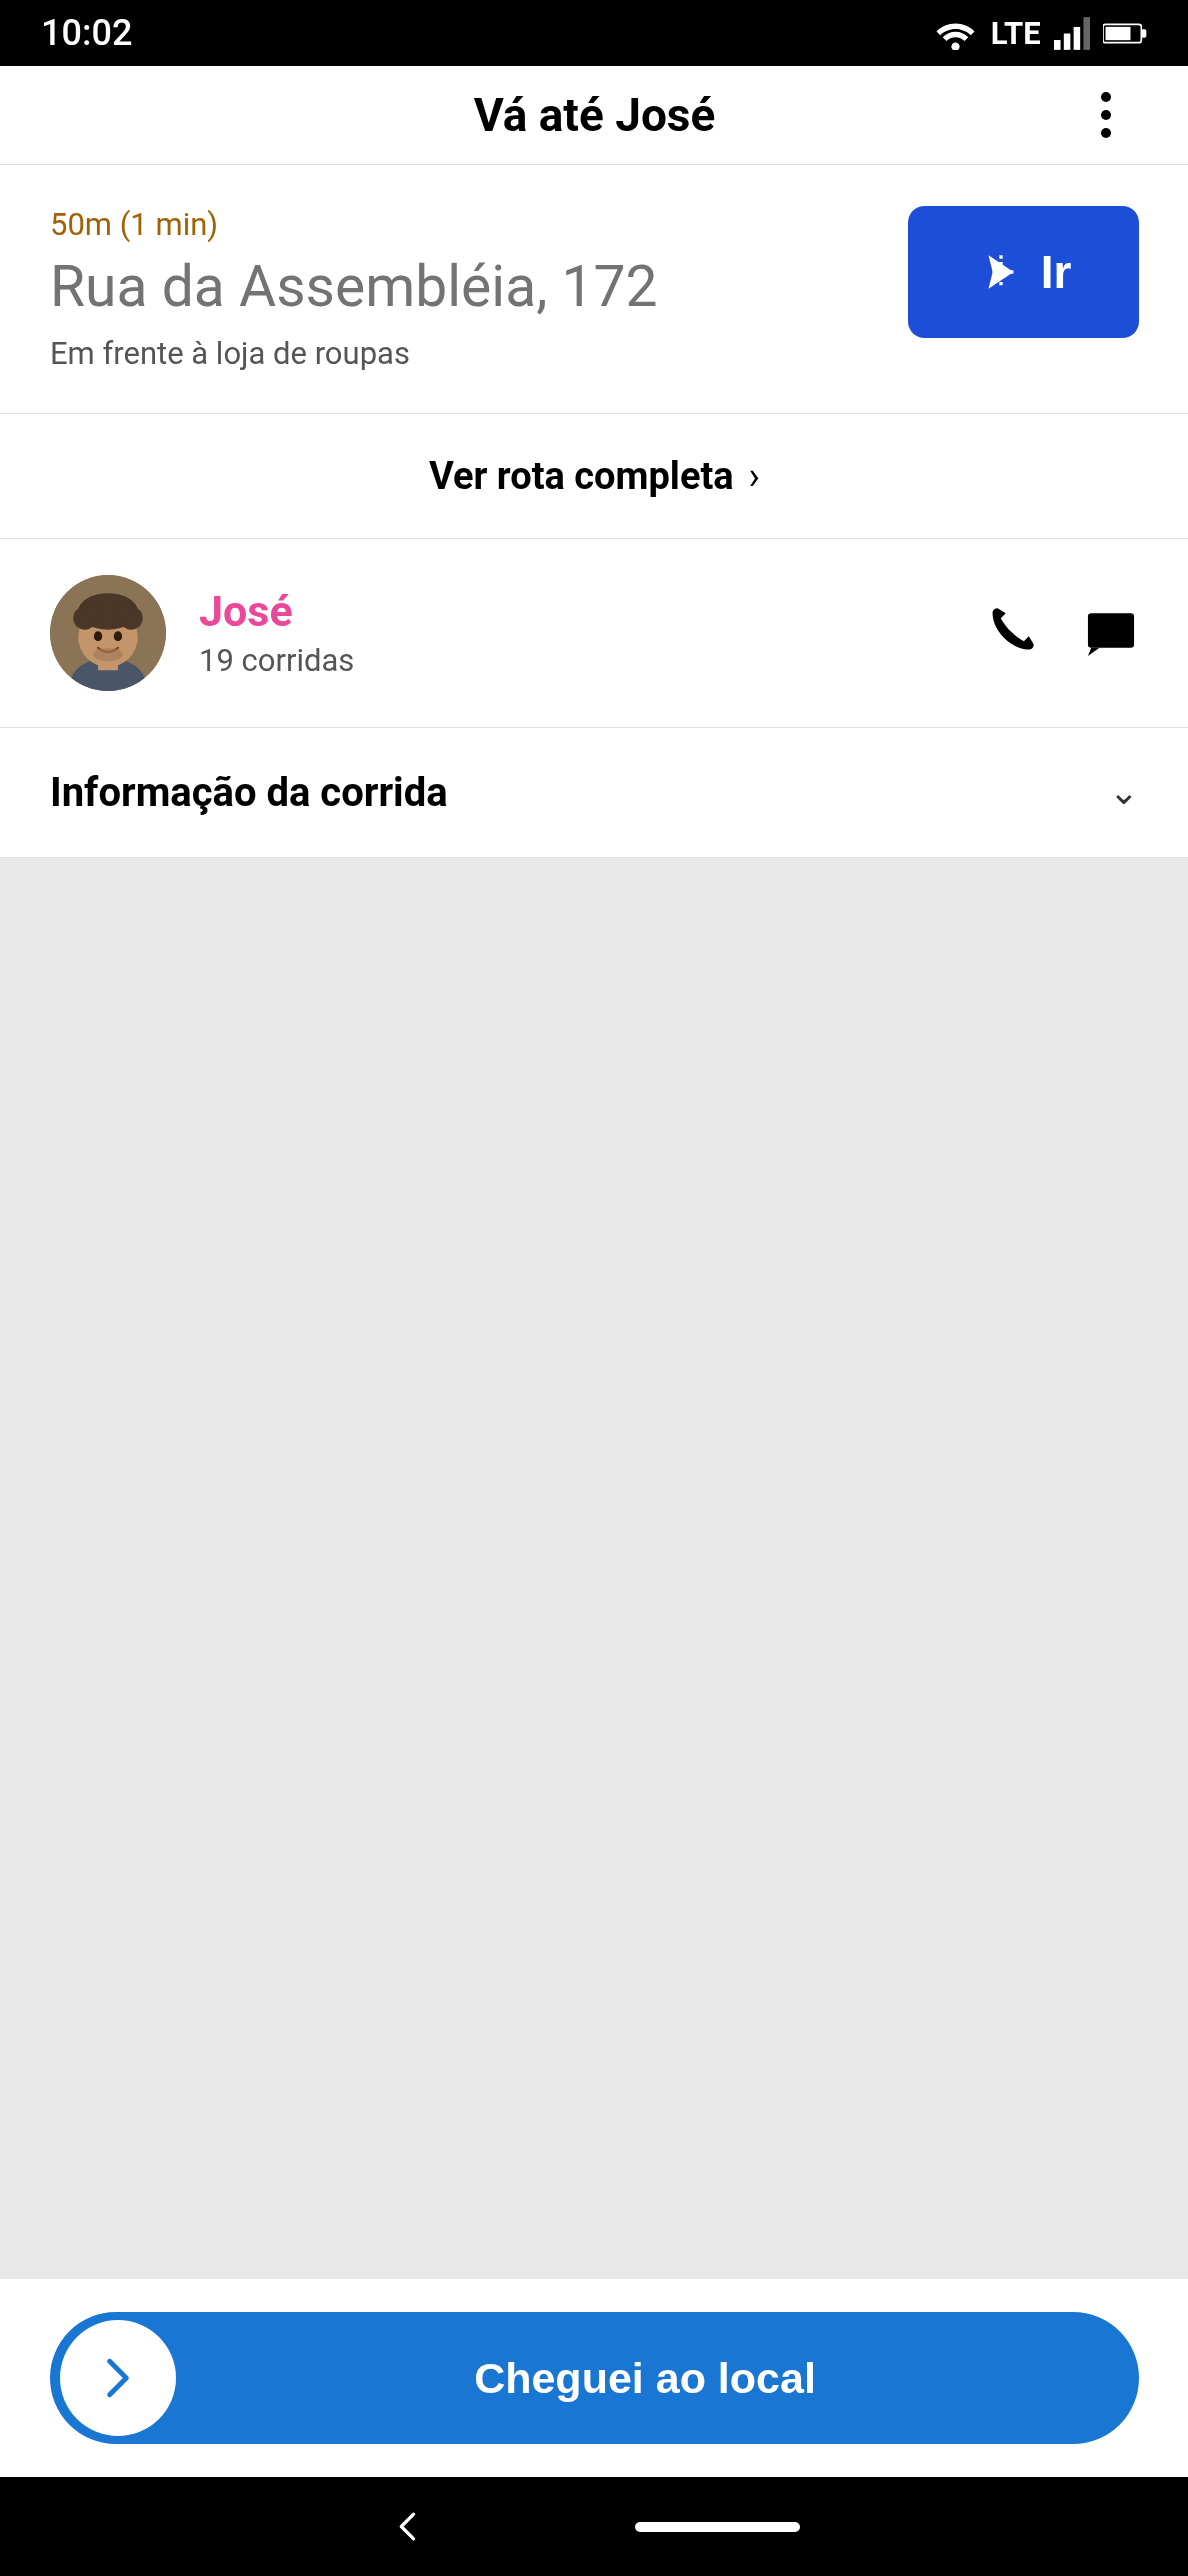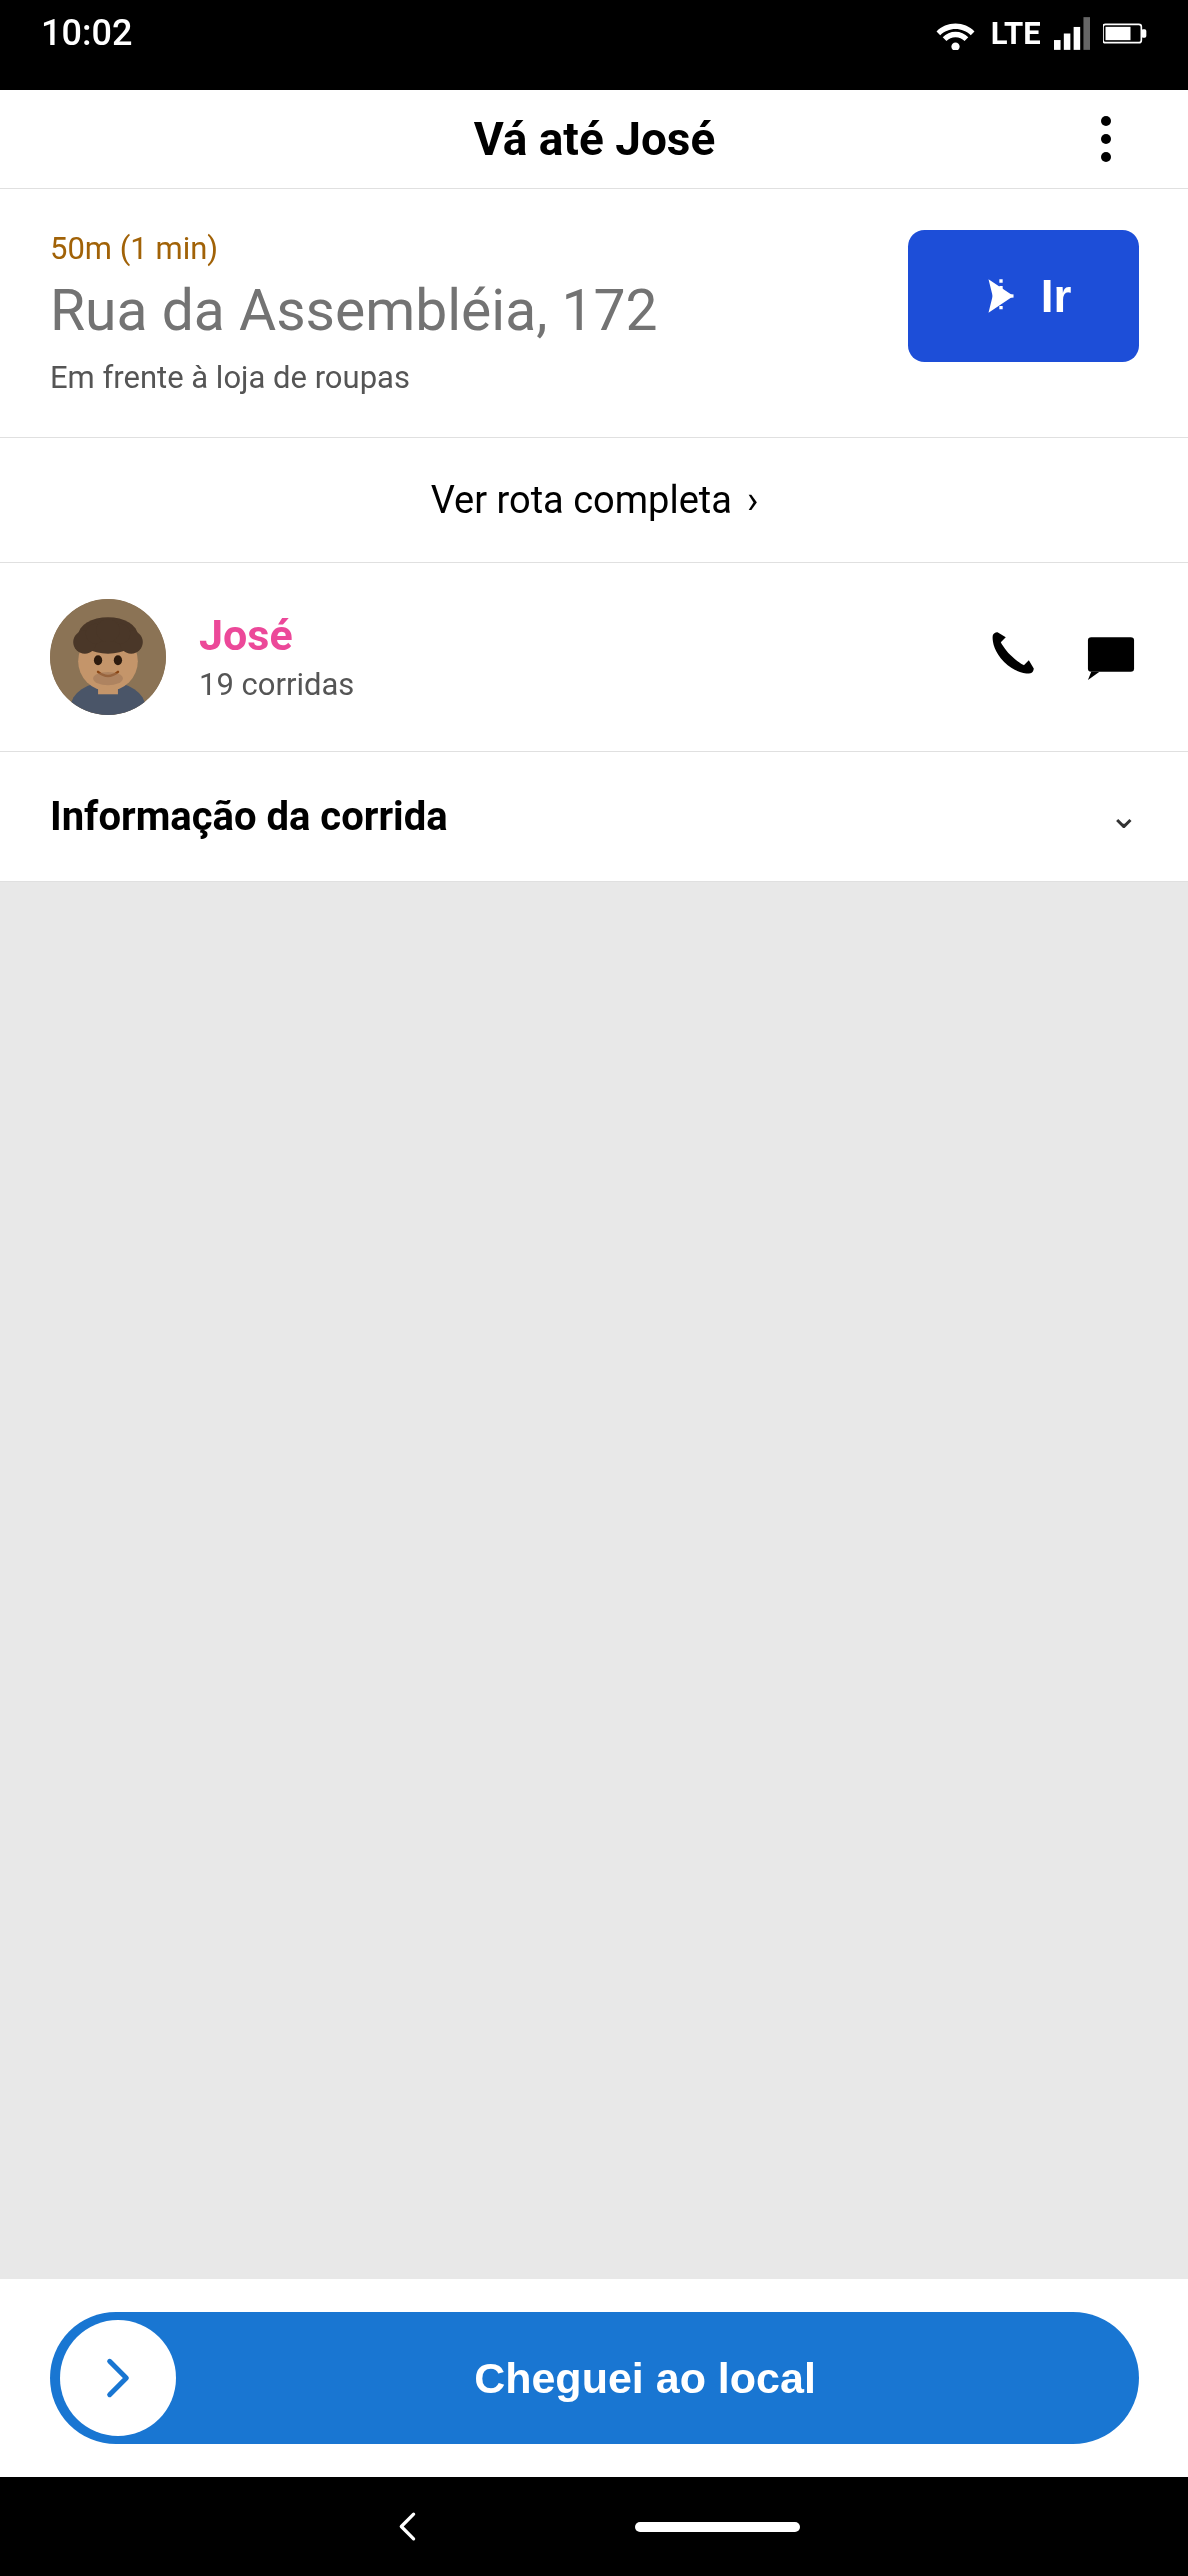--- a/index.html
+++ b/index.html
@@ -47,21 +47,20 @@
     }
 
     
     .app-container {
       background: #fff;
       flex: 1;
       display: flex;
       flex-direction: column;
       border-radius: 0;
       overflow: hidden;
-      margin-top: 24px;
     }
 
     
     .header {
       background: #fff;
       height: 99px;
       display: flex;
       align-items: center;
       justify-content: space-between;
       padding: 0 50px;
@@ -172,21 +171,21 @@
       display: flex;
       align-items: center;
       justify-content: center;
       border-bottom: 0.8px solid #e0e0e0;
       cursor: pointer;
       flex-shrink: 0;
     }
 
     .route-complete-text {
       font-size: 38px;
-      font-weight: 400;
+      font-weight: 700;
       color: #000;
       margin-right: 15px;
       text-align: right;
     }
 
     .chevron-right {
       font-size: 38px;
       color: #000;
       font-weight: 400;
     }

